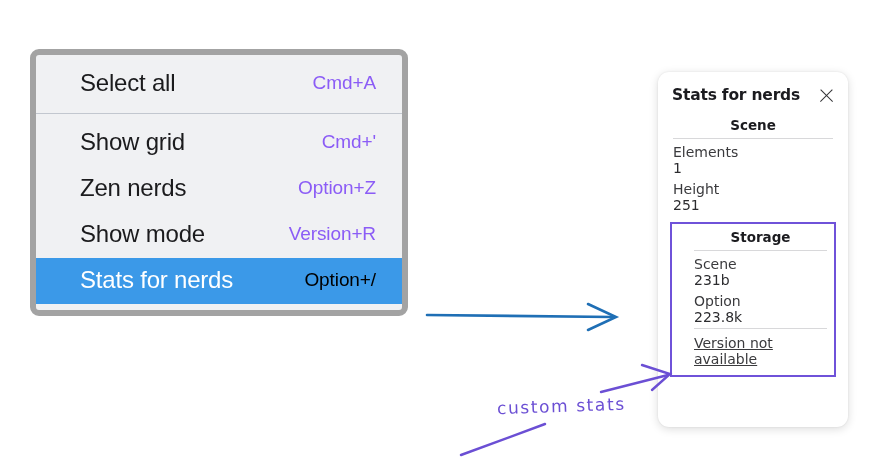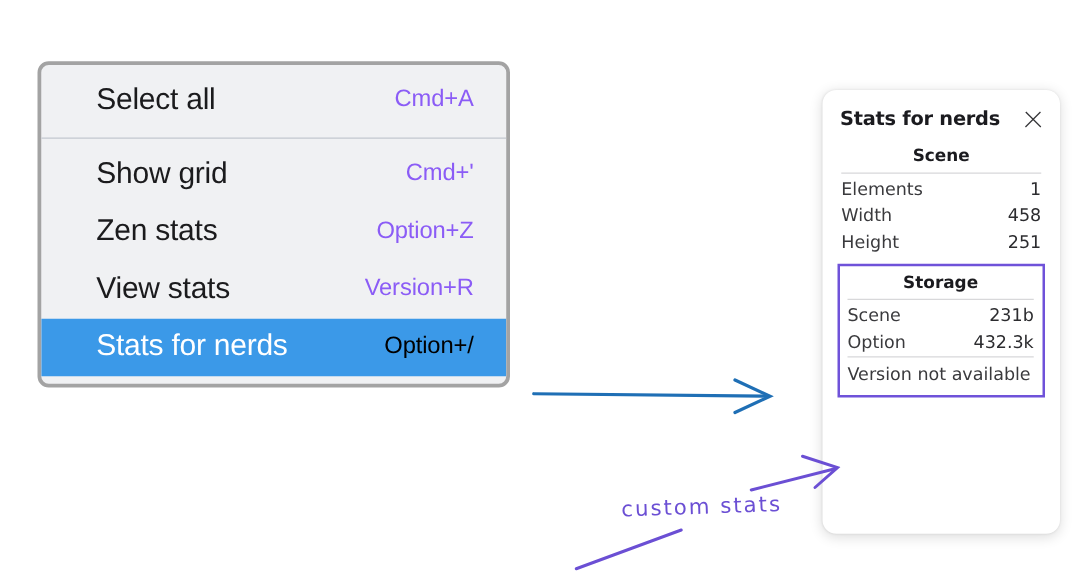--- a/index.html
+++ b/index.html
@@ -4,21 +4,21 @@
 <style>
   html,body{margin:0;padding:0;}
   body{
     width:873px;height:461px;background:#ffffff;position:relative;overflow:hidden;
     font-family:"Liberation Sans",sans-serif;
   }
 
   
   .menu{
     position:absolute;left:30px;top:49px;width:378px;
-    background:#f0f1f3;border:3px solid #a3a3a3;border-radius:9px;
+    background:#f0f1f3;border:6px solid #a3a3a3;border-radius:9px;
     box-sizing:border-box;overflow:hidden;
   }
   .menu-group{padding:6px 0;}
   .menu-sep{height:1px;background:#c2c7cf;}
   .menu-row{
     display:flex;align-items:center;justify-content:space-between;
     padding:5px 26px 7px 44px;box-sizing:border-box;height:46px;
   }
   .menu-row .label{
     font-size:24px;color:#1b1b1d;letter-spacing:-0.2px;
@@ -50,27 +50,27 @@
   .close-ic:before{transform:rotate(45deg);}
   .close-ic:after{transform:rotate(-45deg);}
 
   .sect-title{
     text-align:center;font-size:13.5px;font-weight:bold;color:#1b1b1f;
     padding:3px 0 4px 0;
   }
   .hr{height:1px;background:#d8d8da;margin:1px 2px 2px 2px;}
   .row{
     display:flex;justify-content:space-between;align-items:baseline;
-    font-size:14px;color:#3a3a3d;padding:2.5px 2px;
+    font-size:14px;color:#3a3a3d;padding:2.5px 2px;flex-direction:column;
   }
   .row .v{color:#2c2c2f;}
-  .full{font-size:14px;color:#3a3a3d;padding:4px 2px 2px 2px;text-align:left;}
+  .full{font-size:14px;color:#3a3a3d;padding:4px 2px 2px 2px;text-align:left;text-decoration:underline;}
 
   .purple-box{
-    border:2px solid #6f52d9;margin:7px -1px 0 -1px;padding:2px 5px 6px 4px;
+    border:2px solid #6f52d9;margin:7px -1px 0 -1px;padding:2px 5px 6px 20px;
     box-sizing:border-box;
   }
 
   
   .anno{position:absolute;left:0;top:0;width:873px;height:461px;pointer-events:none;}
   .hand{
     position:absolute;left:497px;top:396px;
     font-family:"DejaVu Sans",sans-serif;
     font-size:17px;color:#6b4fd4;letter-spacing:1.6px;
     transform:rotate(-2deg);white-space:nowrap;
@@ -89,25 +89,25 @@
   </div>
 
   <div class="menu-sep"></div>
 
   <div class="menu-group">
     <div class="menu-row">
       <span class="label">Show grid</span>
       <span class="accel">Cmd+'</span>
     </div>
     <div class="menu-row">
-      <span class="label">Zen stats</span>
+      <span class="label">Zen nerds</span>
       <span class="accel">Option+Z</span>
     </div>
     <div class="menu-row">
-      <span class="label">View stats</span>
+      <span class="label">Show mode</span>
       <span class="accel">Version+R</span>
     </div>
     <div class="menu-row selected">
       <span class="label">Stats for nerds</span>
       <span class="accel">Option+/</span>
     </div>
   </div>
 </div>
 
 <div class="stats">
@@ -118,41 +118,37 @@
   </div>
 
   <div>
     <div class="sect-title">Scene</div>
     <div class="hr"></div>
     <div class="row">
       <span>Elements</span>
       <span class="v">1</span>
     </div>
     <div class="row">
-      <span>Width</span>
-      <span class="v">458</span>
-    </div>
-    <div class="row">
       <span>Height</span>
       <span class="v">251</span>
     </div>
   </div>
 
   <div class="purple-box">
 
     <div>
       <div class="sect-title">Storage</div>
       <div class="hr"></div>
       <div class="row">
         <span>Scene</span>
         <span class="v">231b</span>
       </div>
       <div class="row">
         <span>Option</span>
-        <span class="v">432.3k</span>
+        <span class="v">223.8k</span>
       </div>
     </div>
 
     <div>
       <div class="hr"></div>
       <div class="full">Version not available</div>
     </div>
 
   </div>
 </div>

